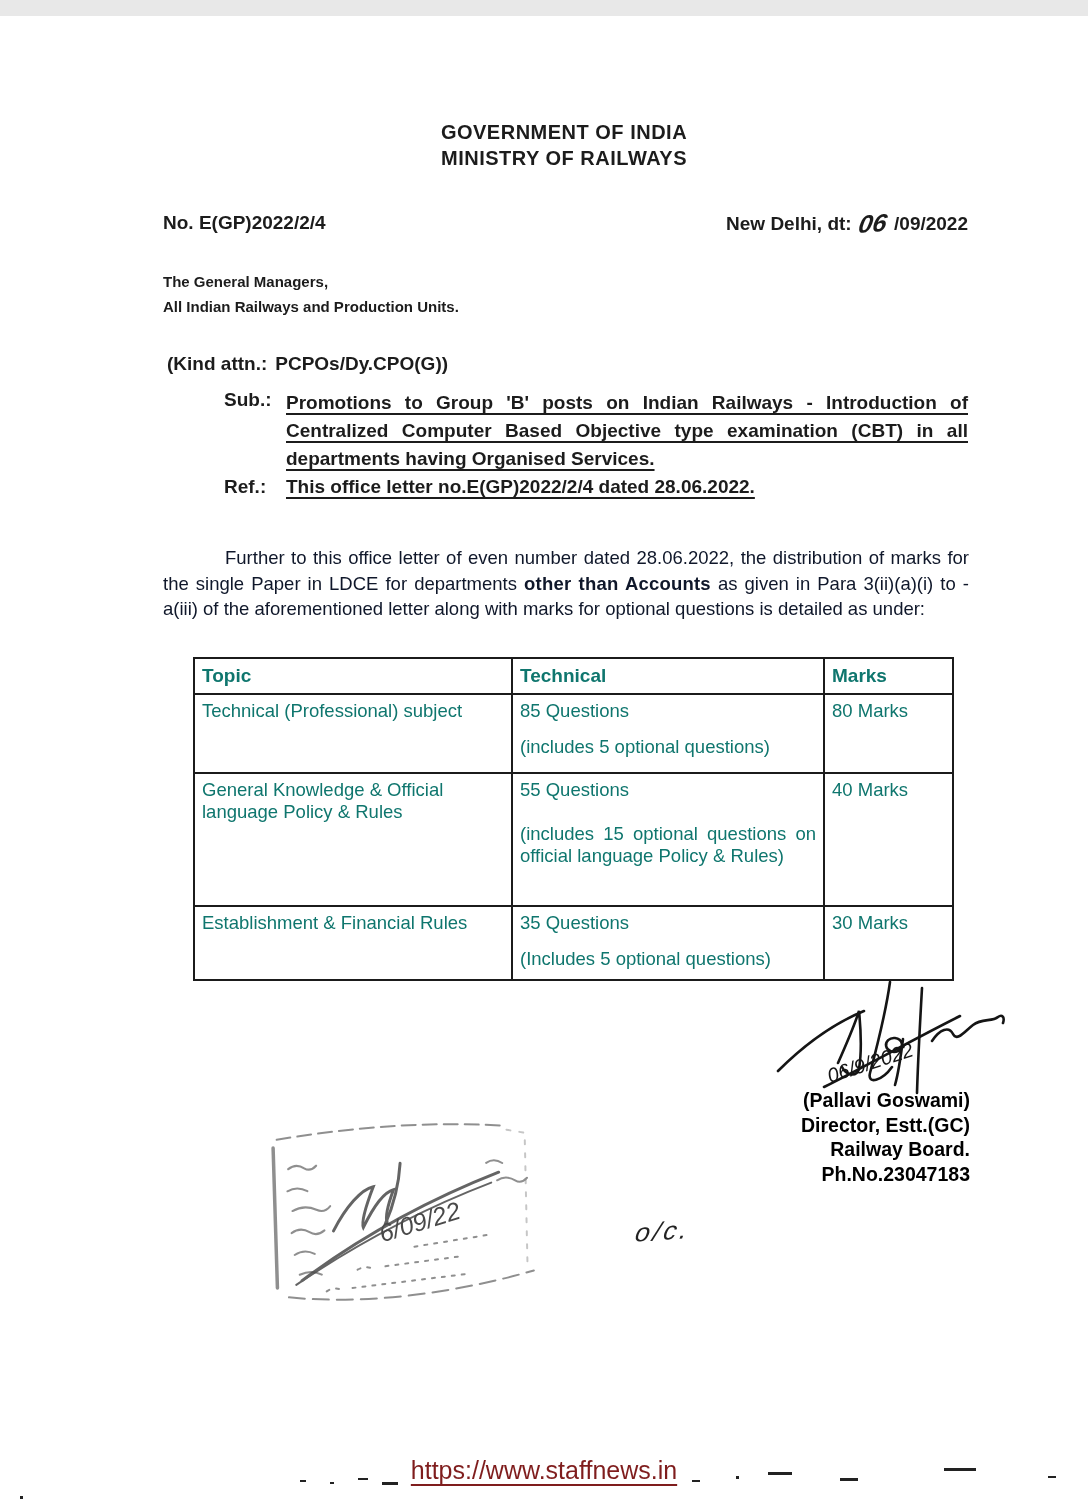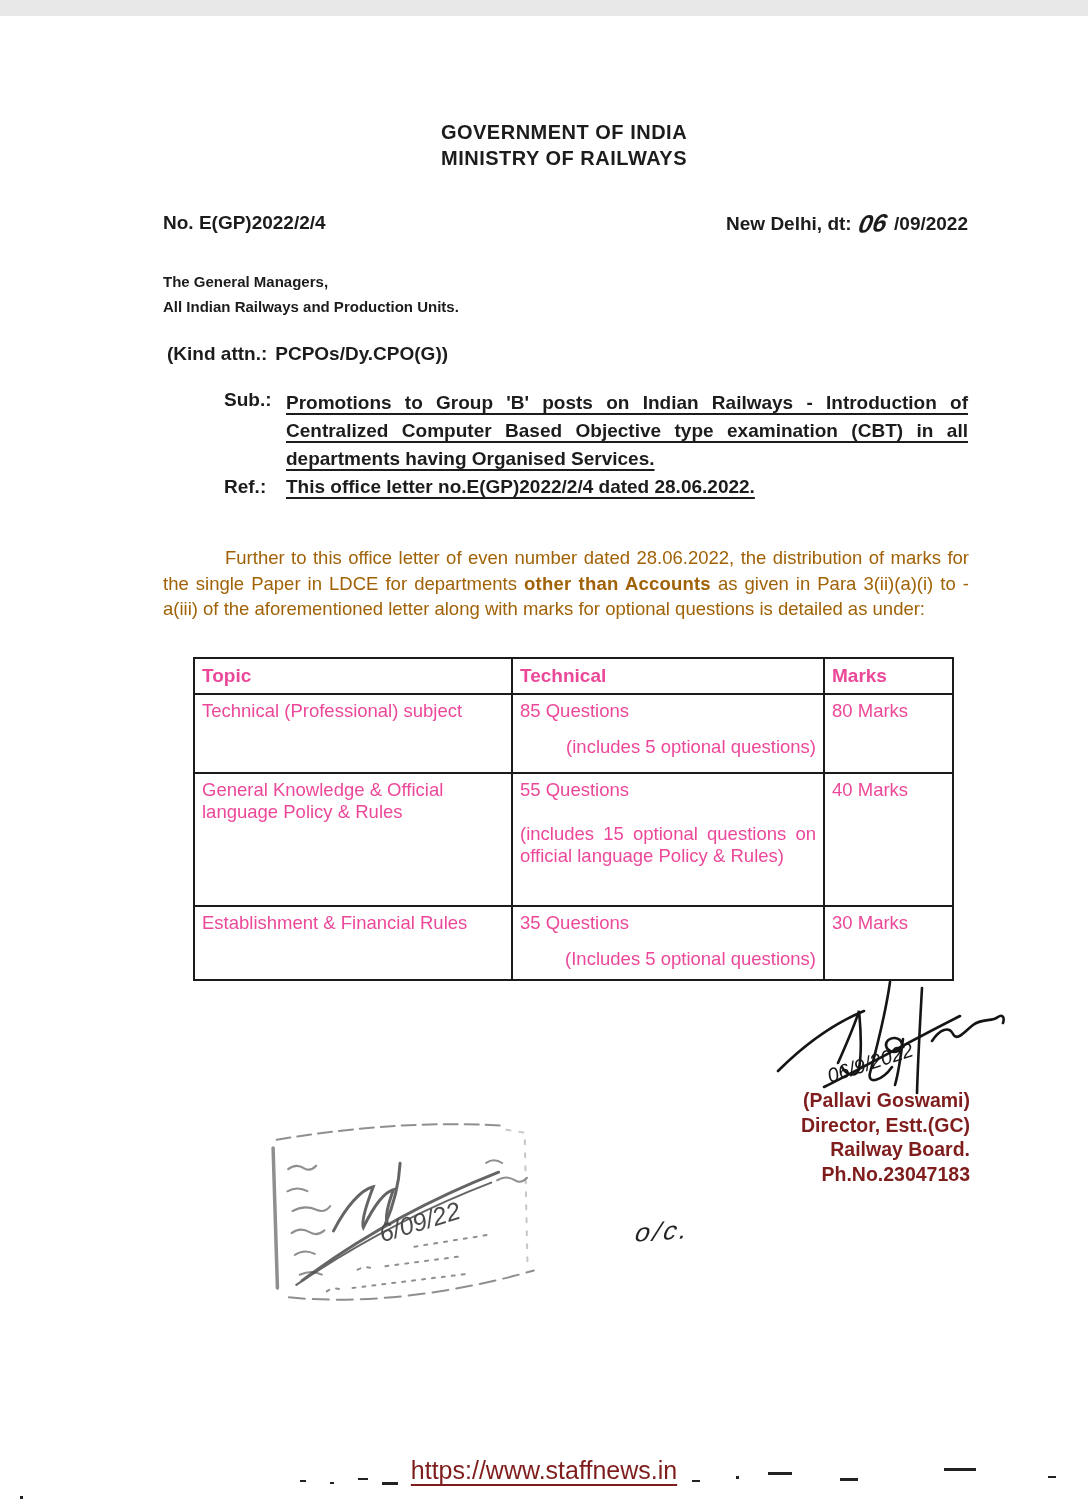--- a/index.html
+++ b/index.html
@@ -15,54 +15,54 @@
     letter-spacing:.5px; padding-left:40px;
   }
   .ref-row {
     position:absolute; left:163px; top:196px; width:805px;
     display:flex; justify-content:space-between;
     font-weight:bold; font-size:19px;
   }
   .hand { font-style:italic; display:inline-block; transform:skewX(-14deg) rotate(-4deg); }
   .date-day { font-size:25px; line-height:18px; position:relative; top:2px; margin:0 2px; }
   .addressee { position:absolute; left:163px; top:253px; font-weight:bold; font-size:15px; line-height:25px; }
-  .kind-attn { position:absolute; left:167px; top:327px; font-weight:bold; font-size:19px; }
+  .kind-attn { position:absolute; left:167px; top:337px; font-weight:bold; font-size:19px; }
   .kind-attn .val { margin-left:8px; }
   .sub-label { position:absolute; left:224px; top:373px; font-weight:bold; font-size:19px;text-align:center; }
   .sub-body  { position:absolute; left:286px; top:373px; width:682px;
                font-weight:bold; font-size:19px; line-height:28px; }
   .sub-body .ln { text-decoration:underline; text-decoration-thickness:2px; text-underline-offset:4px; }
   .sub-body .ln.just { text-align:justify; text-align-last:justify; }
   .ref-label { position:absolute; left:224px; top:460px; font-weight:bold; font-size:19px; }
   .ref-body  { position:absolute; left:286px; top:460px; width:700px; font-weight:bold; font-size:19px;
                text-decoration:underline; text-decoration-thickness:2px; text-underline-offset:4px; }
   .para {
     position:absolute; left:163px; top:529px; width:806px;
     font-size:18.5px; line-height:25.6px; text-align:justify; text-indent:62px;
-    color:#a16207;
+    color:#0f172a;
   }
   .para b { letter-spacing:.2px; }
   table.marks {
     position:absolute; left:193px; top:641px; width:759px;
-    border-collapse:collapse; font-size:18.5px; color:#ec4899;
+    border-collapse:collapse; font-size:18.5px; color:#0f766e;
     table-layout:fixed;
   }
   table.marks th, table.marks td {
     border:2px solid #1b1b1b; vertical-align:top; text-align:left;
     padding:5px 7px; font-weight:normal;
   }
   table.marks th { font-weight:bold; font-size:19px; height:36px; vertical-align:middle; }
   .col-topic { width:318px; } .col-q { width:312px; } .col-m { width:129px; }
   .row-1 td { height:79px; } .row-2 td { height:133px; } .row-3 td { height:74px; }
-  .q-gap  { margin-top:14px;text-align:right; }
+  .q-gap  { margin-top:14px; }
   .q-gap-lg { margin-top:22px; text-align:justify; }
   .sig-scribble { position:absolute; left:772px; top:963px; }
   .sig-block {
     position:absolute; right:118px; top:1072px; text-align:right;
-    font-weight:bold; font-size:19.5px; line-height:24.6px; color:#7f1d1d;
+    font-weight:bold; font-size:19.5px; line-height:24.6px; color:#000000;
   }
   .oc { position:absolute; left:636px; top:1200px; font-size:26px; letter-spacing:3px; color:#222; }
   .stamp { position:absolute; left:263px; top:1103px; transform:rotate(-3deg); opacity:.82; }
   .footer-url {
     position:absolute; left:0; top:1440px; width:100%; text-align:center;
     font-size:25px; color:#7f1d1d;
   }
   .footer-url span { text-decoration:underline; text-underline-offset:5px; }
   .noise { position:absolute; background:#222; }
 </style>

